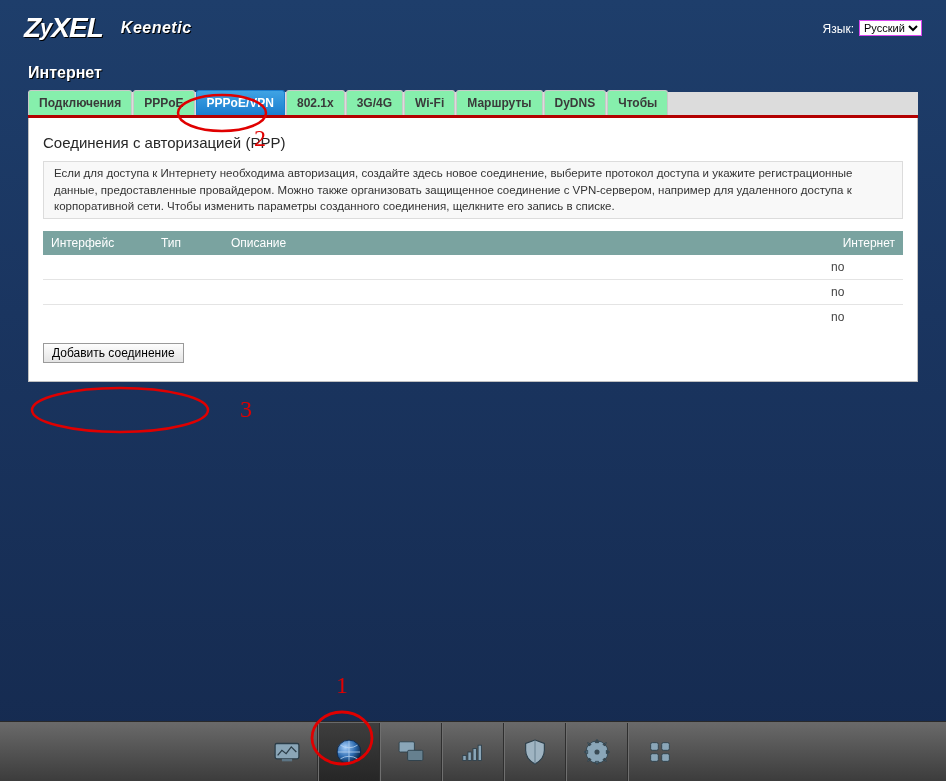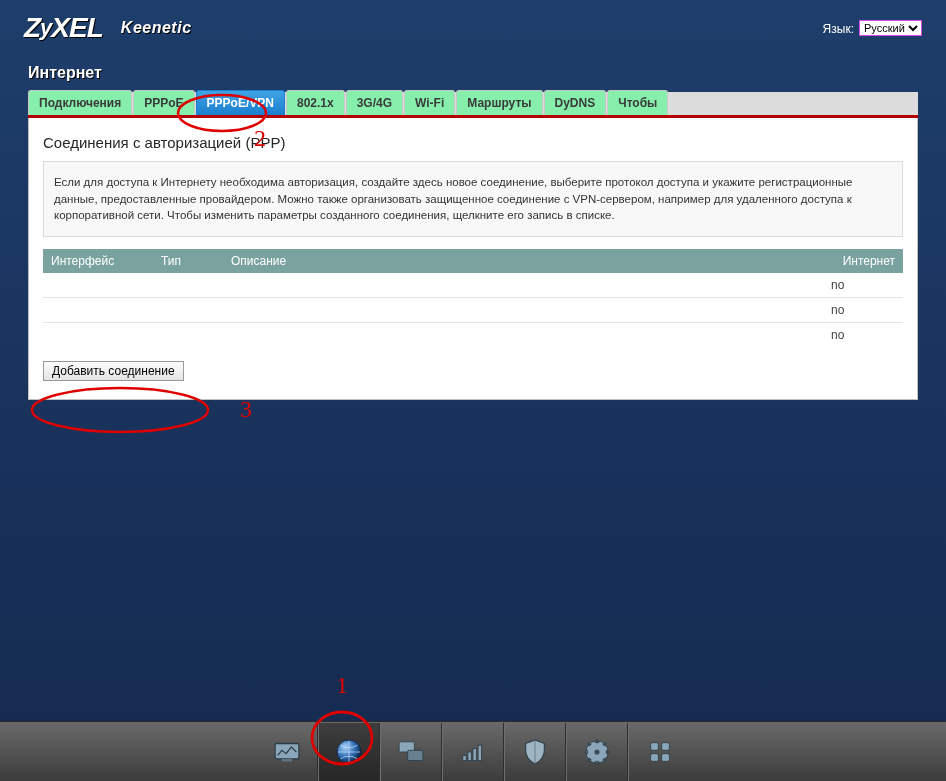--- a/index.html
+++ b/index.html
@@ -92,21 +92,21 @@
   }
   .panel h2{
     font-size:15px;
     font-weight:normal;
     color:#272727;
     margin:4px 0 10px 0;
   }
   .descbox{
     border:1px solid #dcdcdc;
     background:#f8f8f8;
-    padding:12px 10px;
+    padding:3px 10px;
     font-size:11.5px;
     color:#333;
     line-height:1.45;
   }
   
   .conn-table{
     margin-top:12px;
     width:100%;
     border-collapse:collapse;
     font-size:12px;

